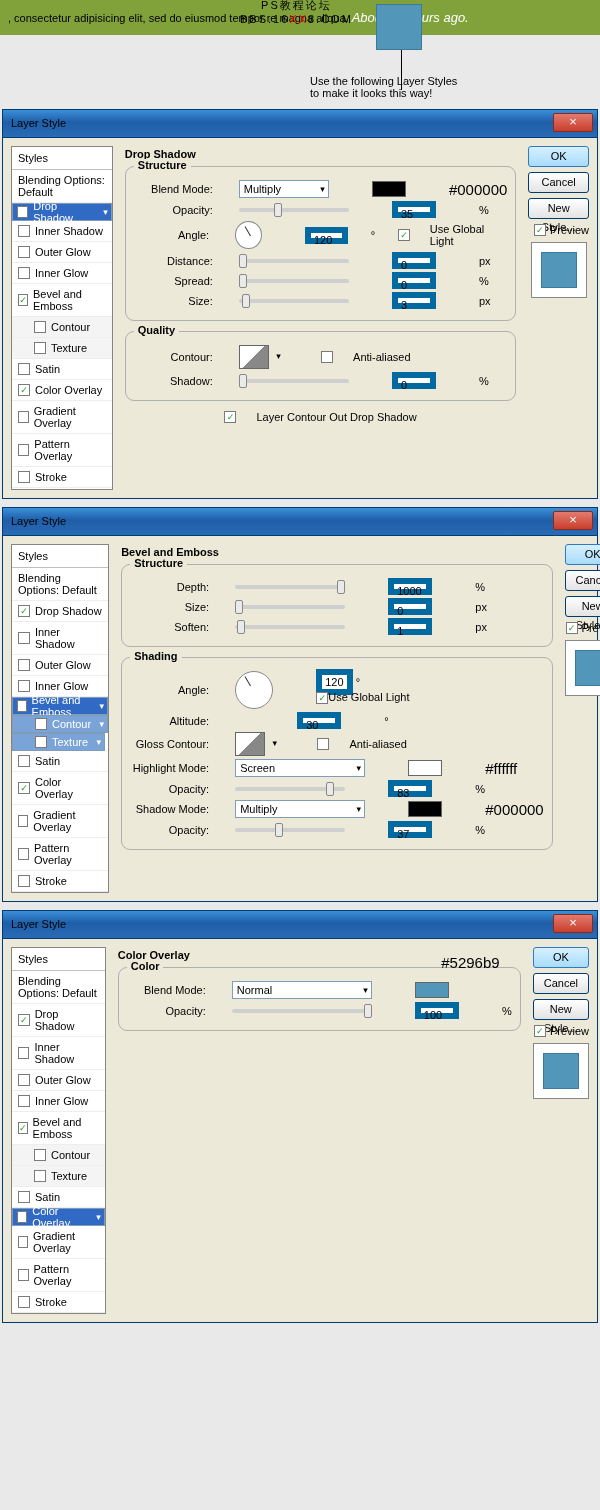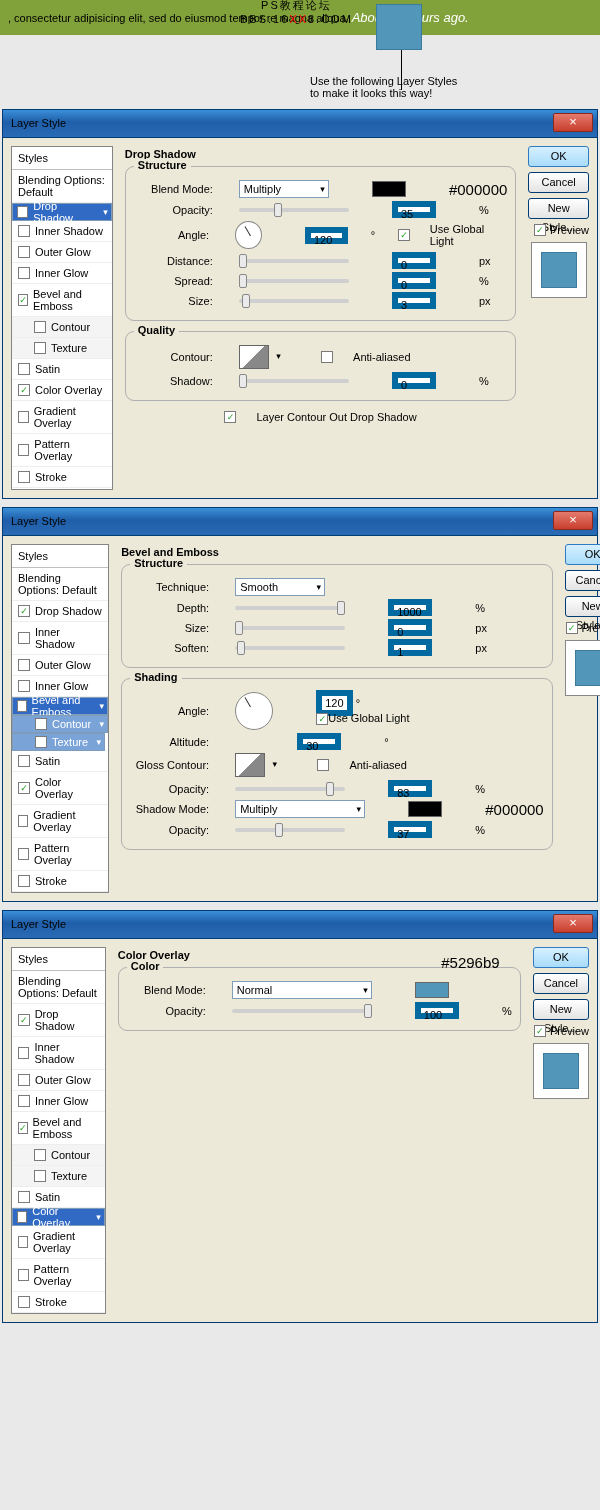--- a/index.html
+++ b/index.html
@@ -227,44 +227,41 @@
         </div>
       <div class="sp-row">
           <span class="chk"></span>
           <span>Stroke</span>
         </div>
     </div>
     <div class="main-panel">
       <div class="sec-title">Bevel and Emboss</div>
       <div class="group">
         <div class="gt">Structure</div>
-        <div class="row">
-            <span class="lbl">Technique:</span>
-            <span class="sel">Smooth</span>
-          </div>
         <div class="row"><span class="lbl">Depth:</span><span class="slider">
               <span class="thumb" style="left:102px"></span>
             </span>&nbsp;<span class="num">1000</span>&nbsp;<span>%</span></div>
         <div class="row"><span class="lbl">Size:</span><span class="slider">
               <span class="thumb" style="left:0"></span>
             </span>&nbsp;<span class="num">0</span>&nbsp;<span>px</span></div>
         <div class="row"><span class="lbl">Soften:</span><span class="slider">
               <span class="thumb" style="left:2px"></span>
             </span>&nbsp;<span class="num">1</span>&nbsp;<span>px</span></div>
       </div>
       <div class="group">
         <div class="gt">Shading</div>
         <div class="row"><span class="lbl">Angle:</span><span class="dial" style="width:38px;height:38px"></span>&nbsp;
           <span style="display:inline-block">
             <div><span class="num">120</span>&nbsp;<span>°</span></div>
             <div style="margin-top:3px"><span class="chk">✓</span><span>Use Global Light</span></div>
           </span>
         </div>
         <div class="row"><span class="lbl">Altitude:</span><span style="width:42px"></span><span class="num">30</span>&nbsp;<span>°</span></div>
         <div class="row"><span class="lbl">Gloss Contour:</span><span class="contour"></span>&nbsp;&nbsp;&nbsp;&nbsp;<span class="chk"></span><span>Anti-aliased</span></div>
+        <div class="row"><span class="lbl">Highlight Mode:</span><span class="sel" style="min-width:130px">Screen</span>&nbsp;<span class="swatch" style="background:#fff"></span>&nbsp;<span class="annot">#ffffff</span></div>
         <div class="row"><span class="lbl">Opacity:</span><span class="slider">
               <span class="thumb" style="left:91px"></span>
             </span>&nbsp;<span class="num">83</span>&nbsp;<span>%</span></div>
         <div class="row"><span class="lbl">Shadow Mode:</span><span class="sel" style="min-width:130px">Multiply</span>&nbsp;<span class="swatch" style="background:#000"></span>&nbsp;<span class="annot">#000000</span></div>
         <div class="row"><span class="lbl">Opacity:</span><span class="slider">
               <span class="thumb" style="left:40px"></span>
             </span>&nbsp;<span class="num">37</span>&nbsp;<span>%</span></div>
       </div>
     </div>
     <div class="right-col">

